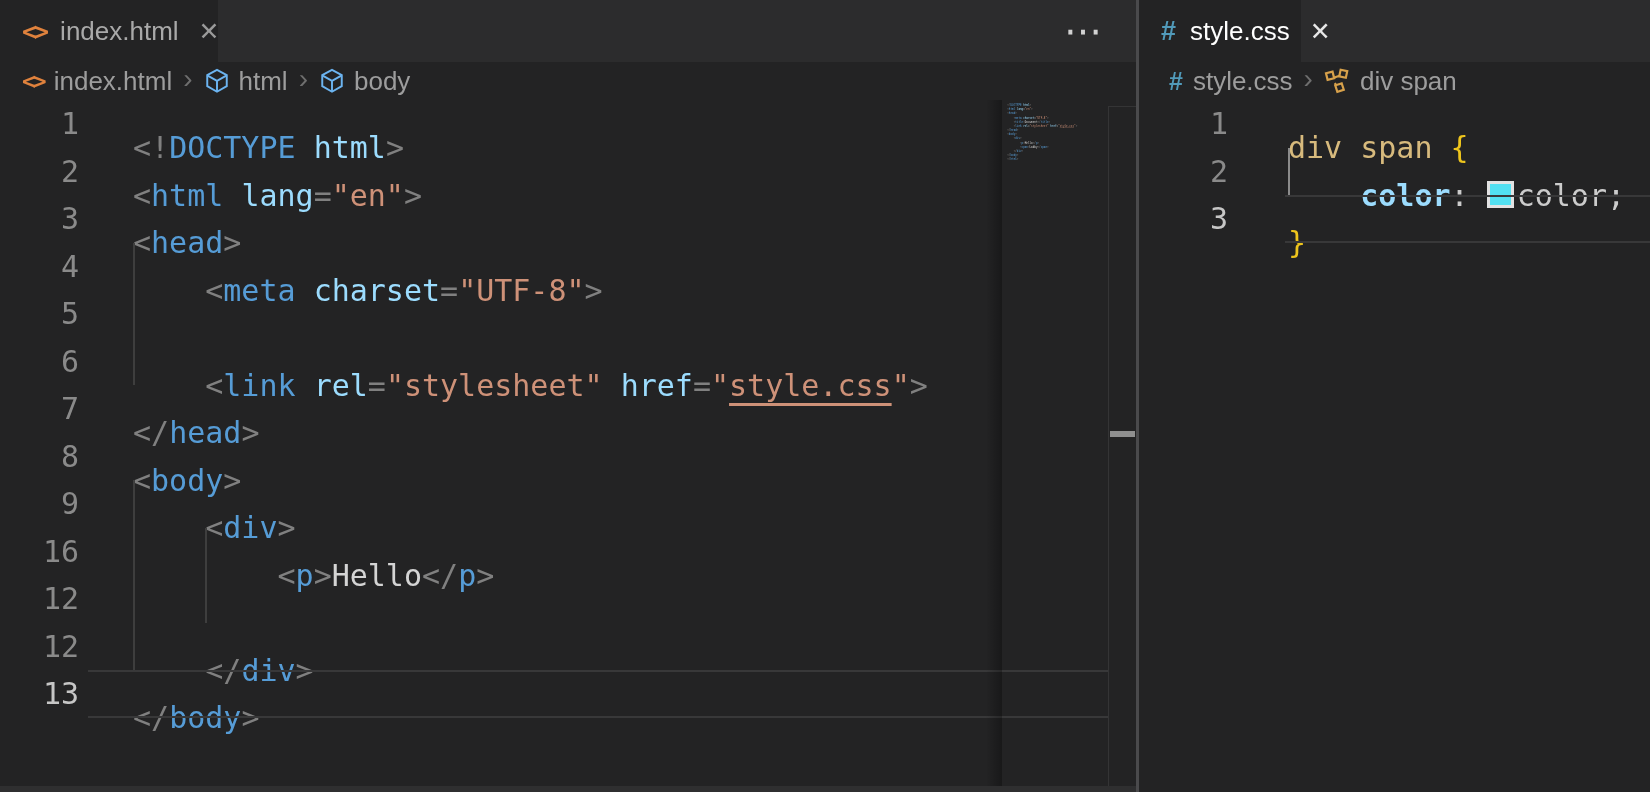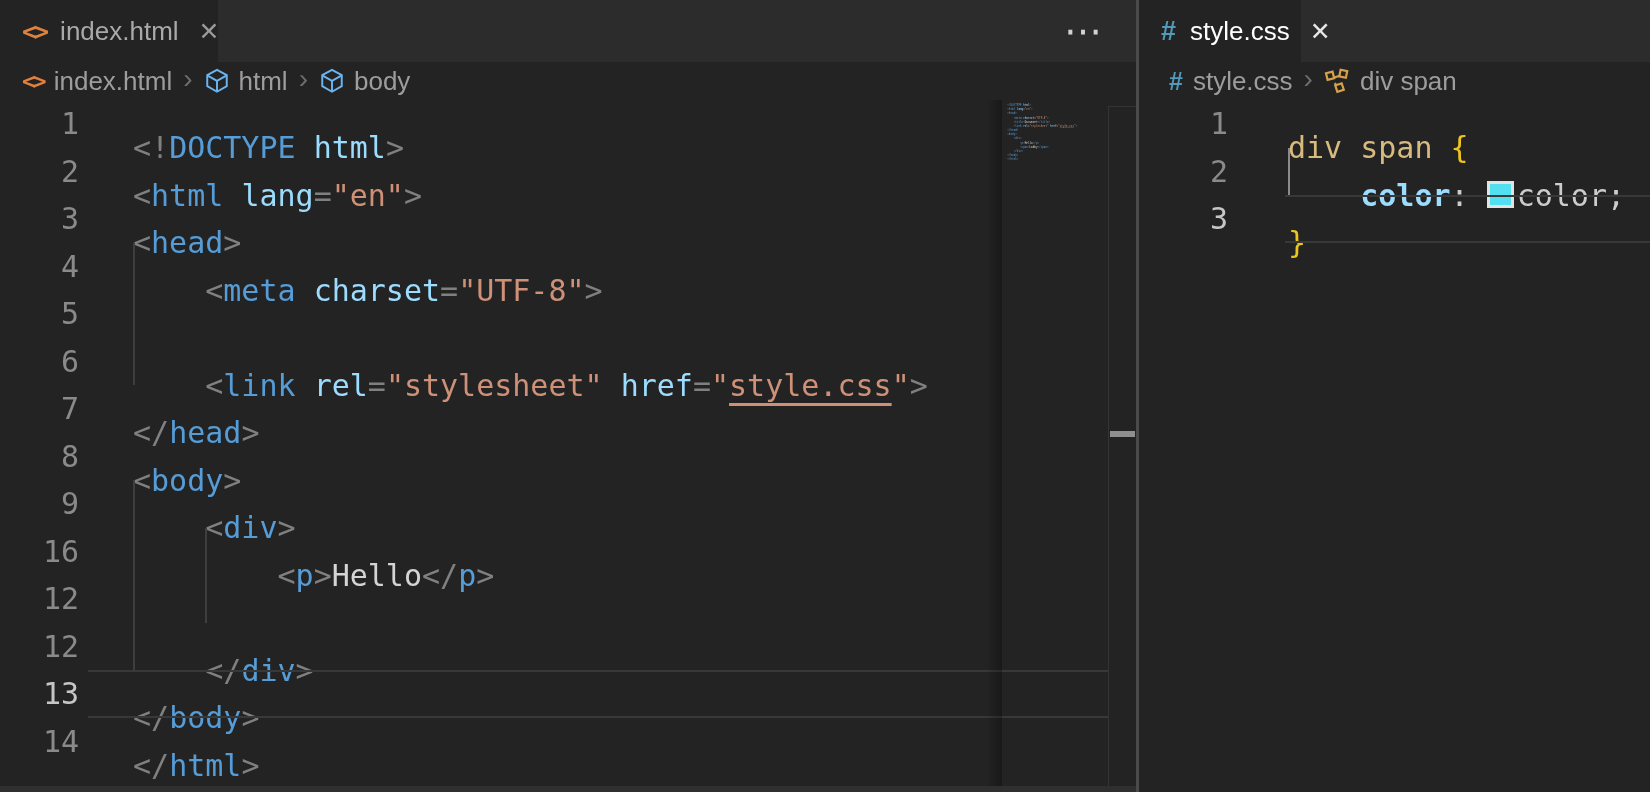--- a/index.html
+++ b/index.html
@@ -165,24 +165,20 @@
         </div>
         <div class="row">
           <span class="guide" style="left: 133px;"></span>
           <span class="lnum" style="width: 133px; padding-right: 54px; text-align: right;">12</span>
           <span class="code"><span class="sg-txt">    </span><span class="sg-p">&lt;/</span><span class="sg-tag">div</span><span class="sg-p">&gt;</span></span>
         </div>
         <div class="row cur">
           <span class="lnum" style="width: 133px; padding-right: 54px;">13</span>
           <span class="code"><span class="sg-p">&lt;/</span><span class="sg-tag">body</span><span class="sg-p">&gt;</span></span>
         </div>
-        <div class="row">
-          <span class="lnum" style="width: 133px; padding-right: 54px;">14</span>
-          <span class="code"><span class="sg-p">&lt;/</span><span class="sg-tag">html</span><span class="sg-p">&gt;</span></span>
-        </div>
       </div>
 
     <div class="minimap-shadow"></div>
     <div class="minimap">
       <div class="minimap-inner" id="minimap">
           <div class="mline"><span class="sg-p">&lt;!</span><span class="sg-tag">DOCTYPE</span><span class="sg-txt"> </span><span class="sg-attr">html</span><span class="sg-p">&gt;</span></div>
           <div class="mline"><span class="sg-p">&lt;</span><span class="sg-tag">html</span><span class="sg-txt"> </span><span class="sg-attr">lang</span><span class="sg-p">=</span><span class="sg-str">"en"</span><span class="sg-p">&gt;</span></div>
           <div class="mline"><span class="sg-p">&lt;</span><span class="sg-tag">head</span><span class="sg-p">&gt;</span></div>
           <div class="mline"><span class="sg-txt">    </span><span class="sg-p">&lt;</span><span class="sg-tag">meta</span><span class="sg-txt"> </span><span class="sg-attr">charset</span><span class="sg-p">=</span><span class="sg-str">"UTF-8"</span><span class="sg-p">&gt;</span></div>
           <div class="mline"><span class="sg-txt">    </span><span class="sg-p">&lt;</span><span class="sg-tag">title</span><span class="sg-p">&gt;</span><span class="sg-txt">Document</span><span class="sg-p">&lt;/</span><span class="sg-tag">title</span><span class="sg-p">&gt;</span></div>

